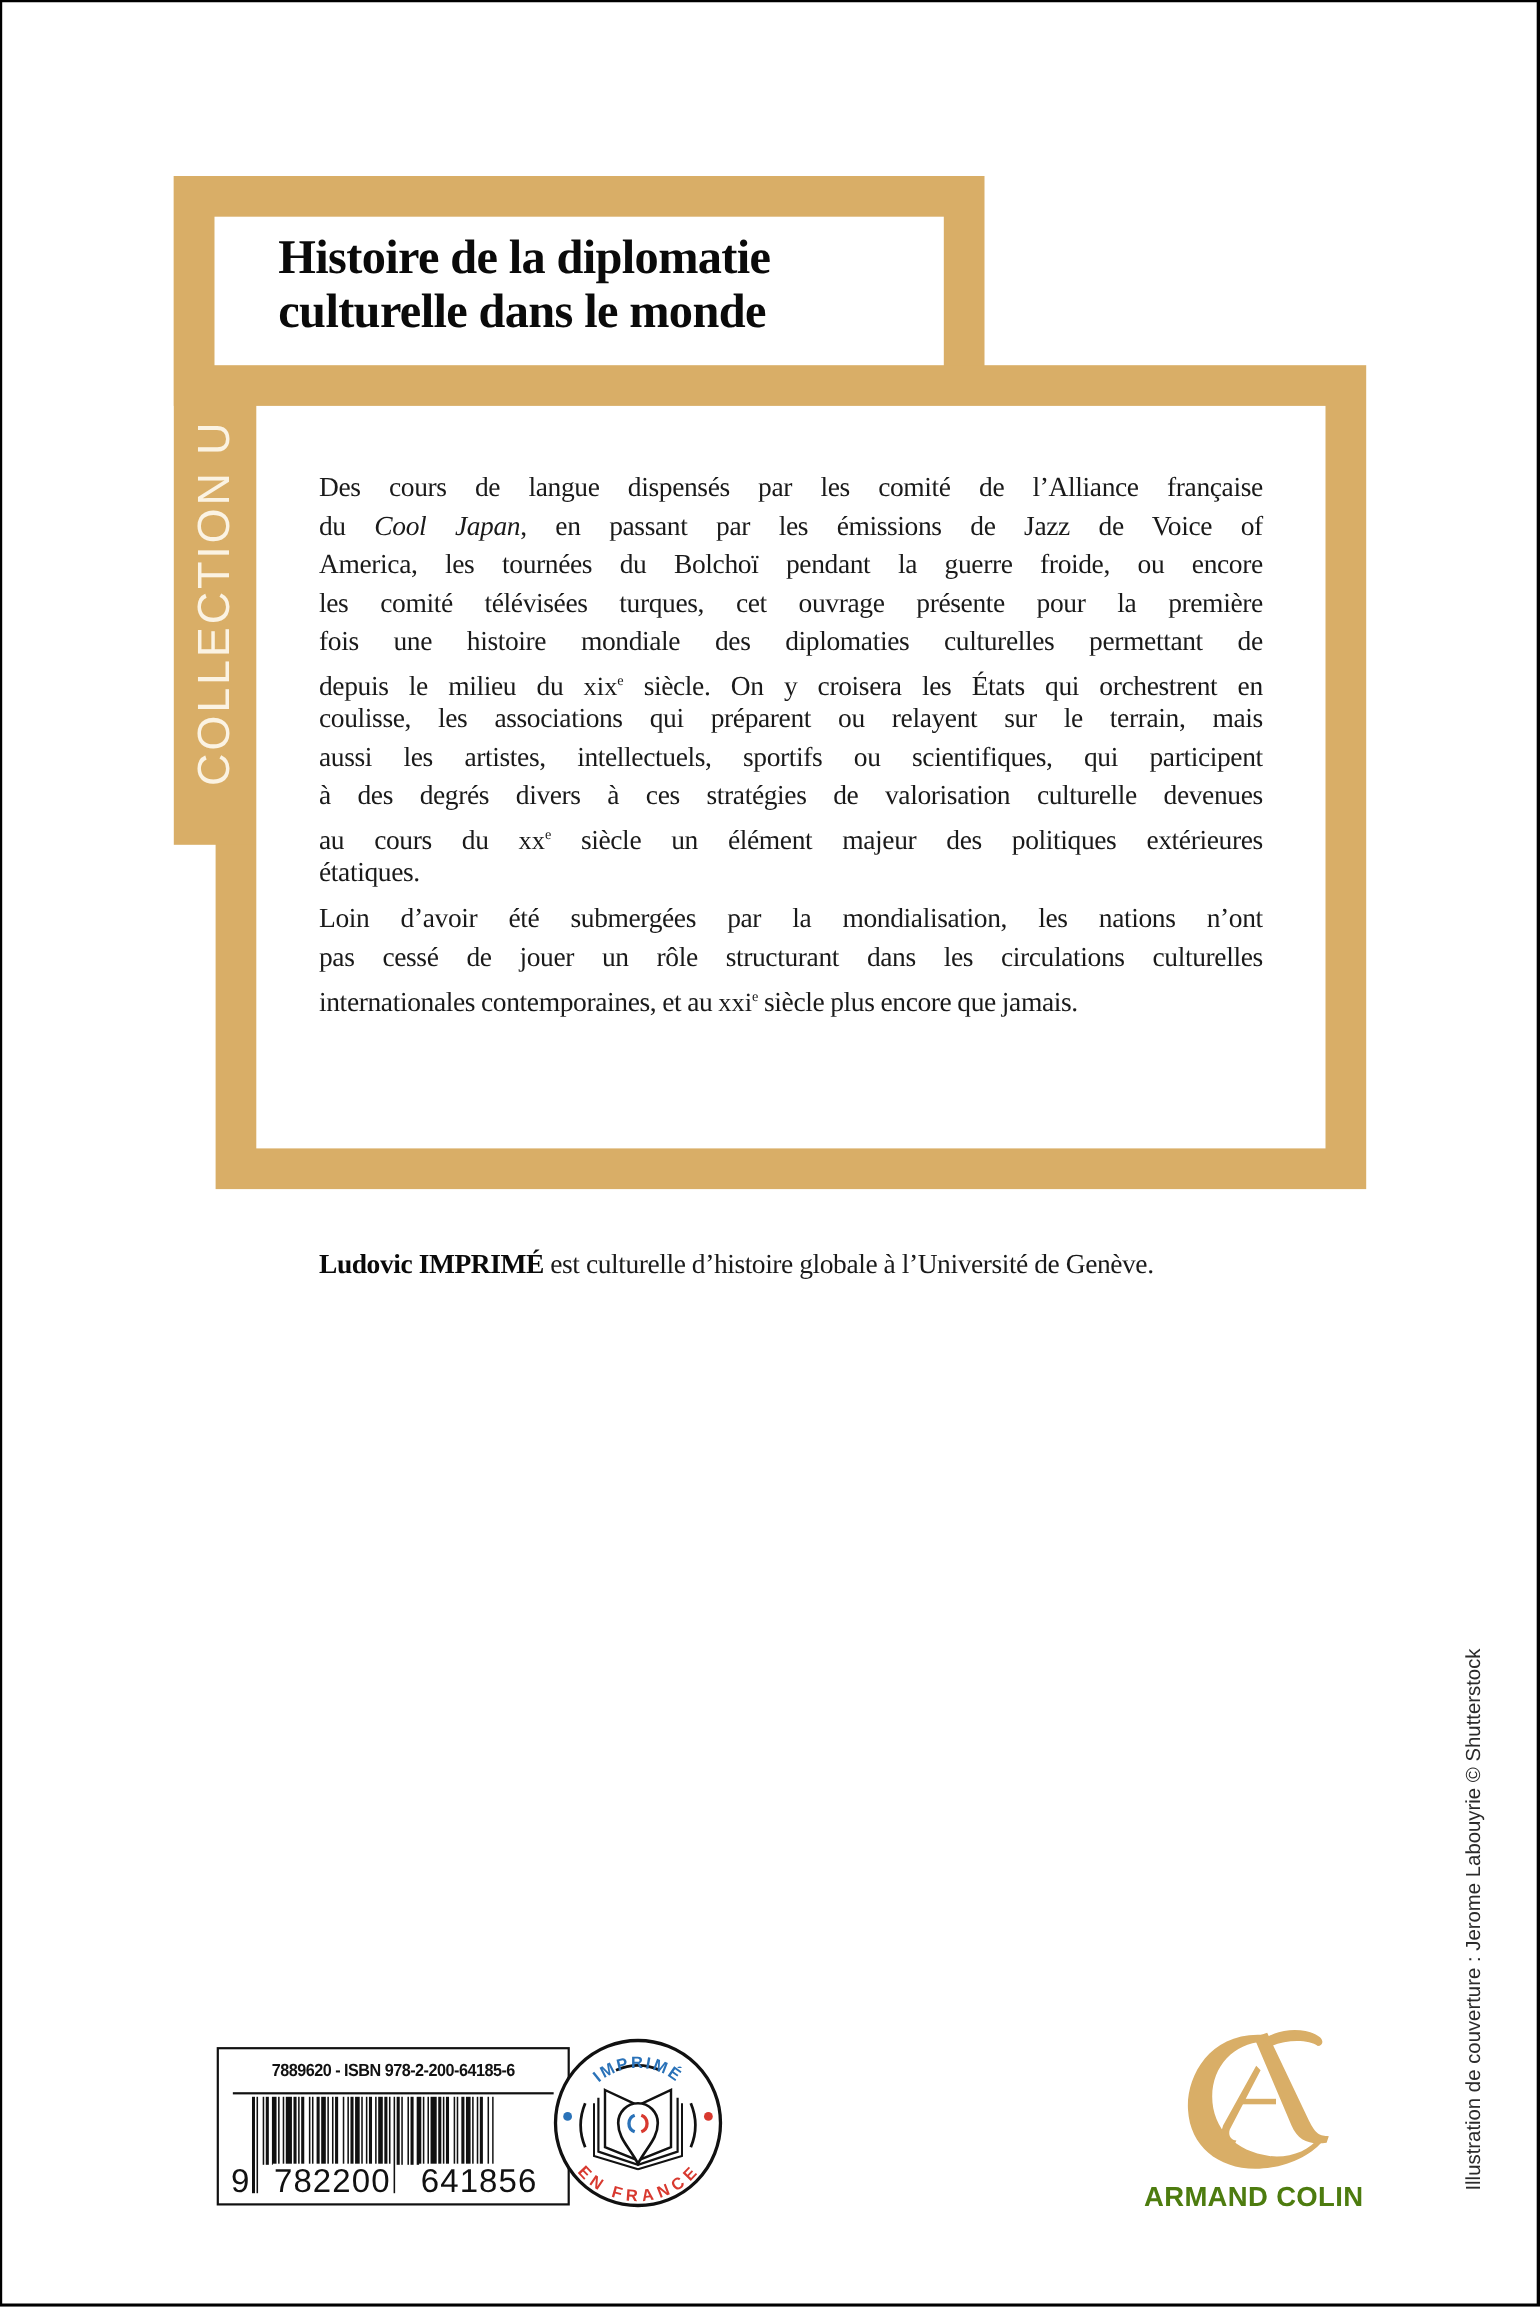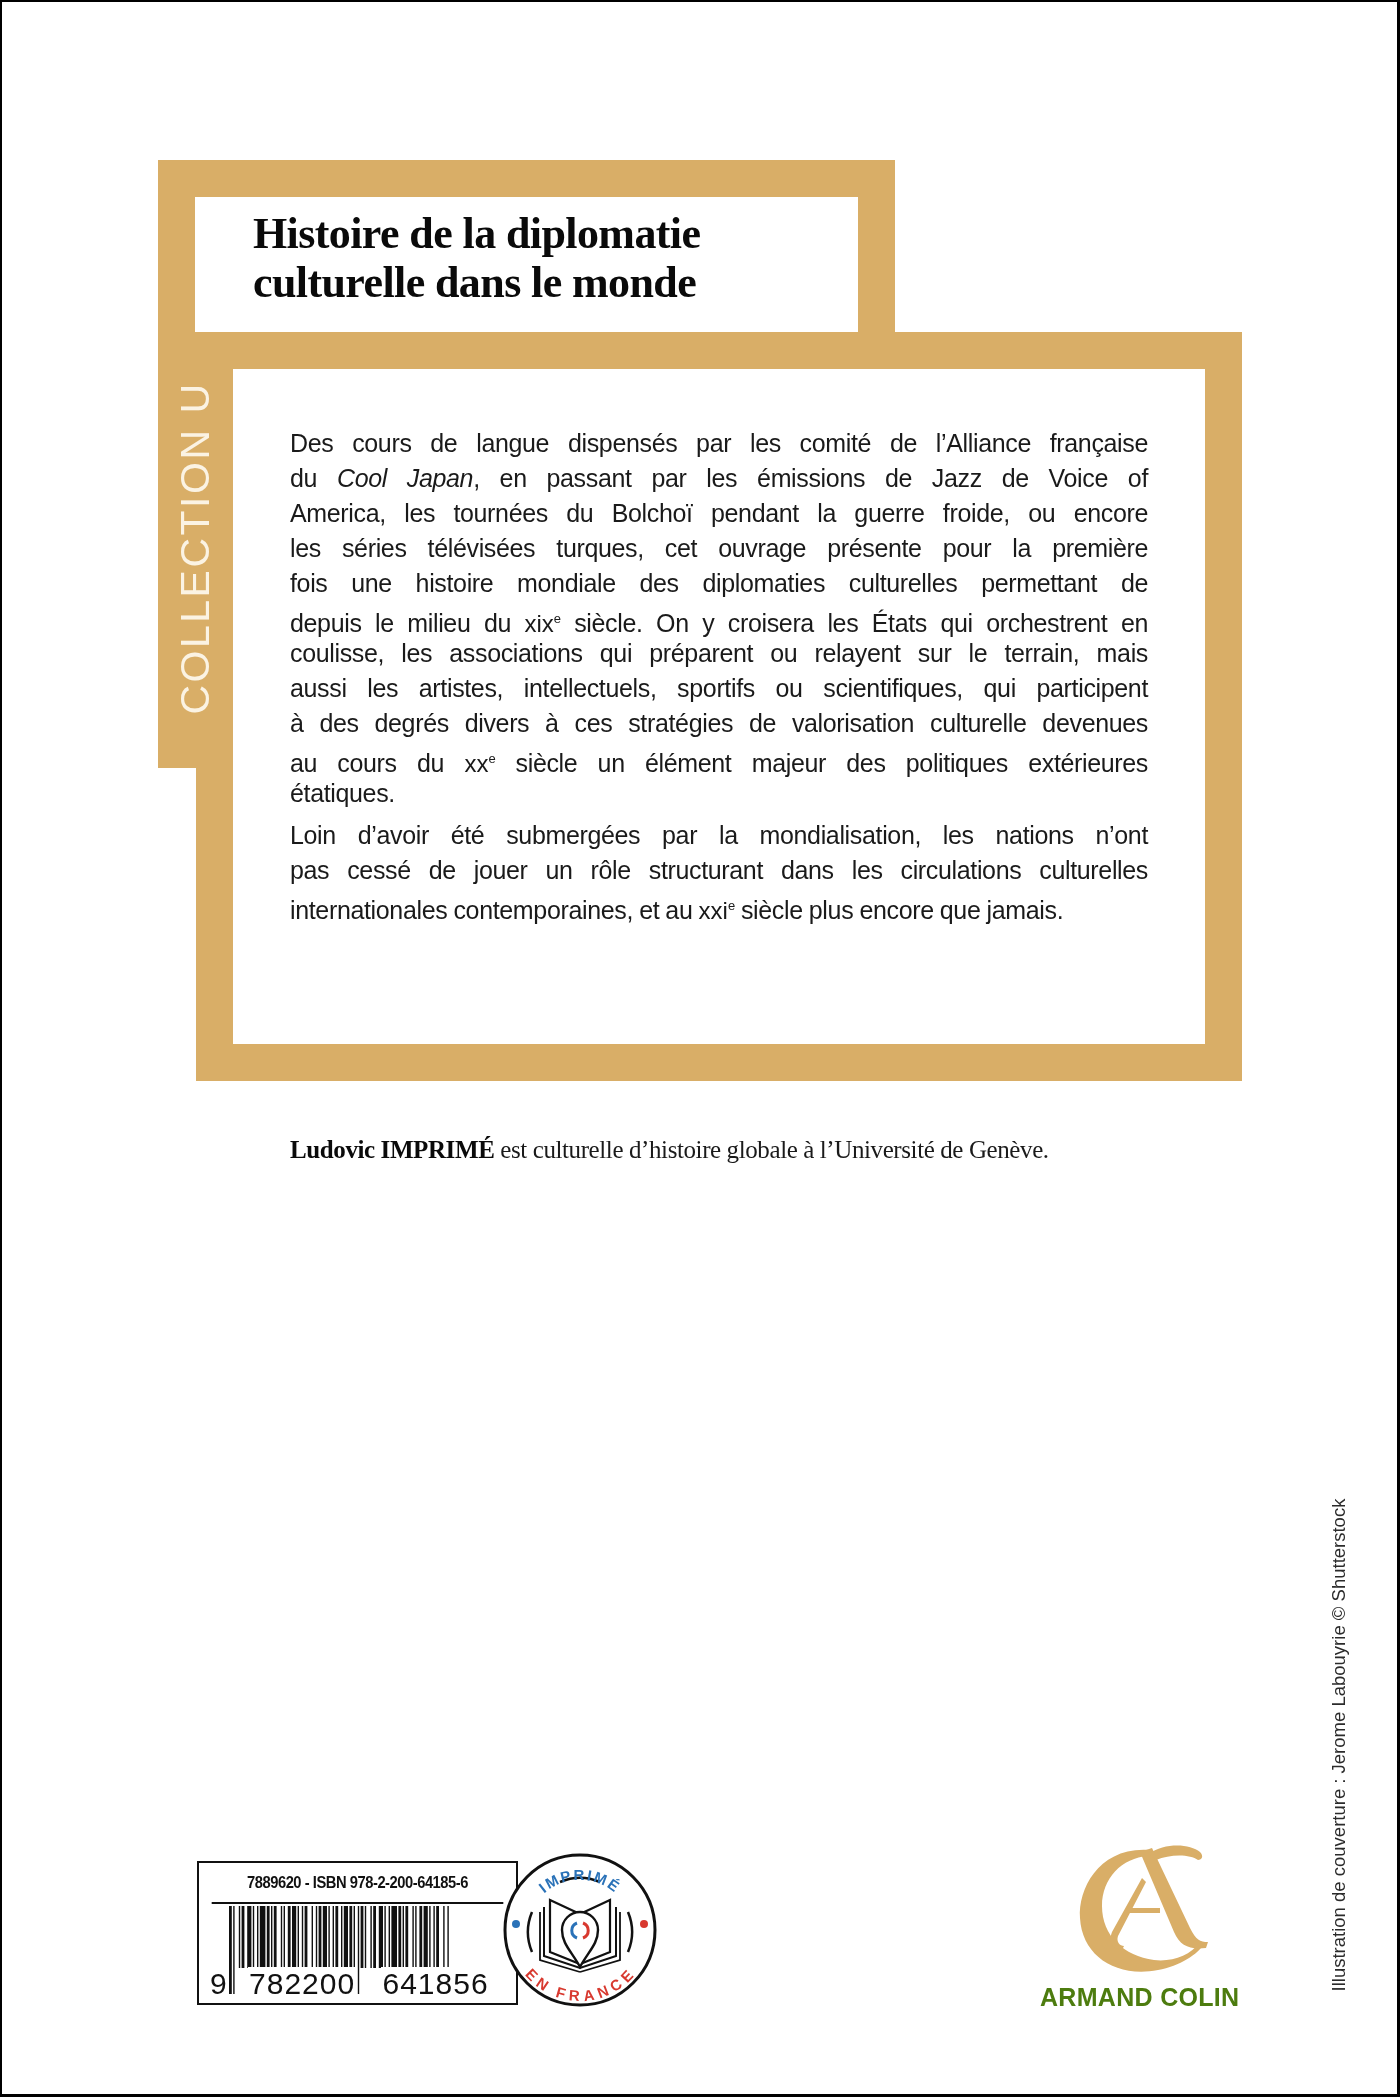--- a/index.html
+++ b/index.html
@@ -25,21 +25,21 @@
     font-family: "Liberation Serif", serif; font-weight: bold; font-size: 44px;
     line-height: 49px; color: #0a0a0a; letter-spacing: -0.6px; }
   .title span { display: block; white-space: nowrap; }
 
   .collection { position: absolute; left: 195px; top: 548px; width: 0; height: 0; }
   .collection span { position: absolute; left: 0; top: 0; transform: translate(-50%, -50%) rotate(-90deg);
     white-space: nowrap; font-family: "Liberation Sans", sans-serif; font-weight: normal;
     font-size: 41px; letter-spacing: 2.5px; color: #fbf3e3; }
 
   .body-text { position: absolute; left: 290px; top: 426px; width: 858px;
-    font-family: Liberation Sans, sans-serif; font-size: 25px; color: #1a1a1a; }
+    font-family: Liberation Serif, serif; font-size: 25px; color: #1a1a1a; }
   .para { margin-bottom: 7px; }
   .line { display: block; height: 35px; line-height: 35px; text-align: justify;
     text-align-last: justify; white-space: nowrap; overflow: visible; letter-spacing: -0.35px; word-spacing: -0.5px; }
   .line.last { text-align-last: left; }
   .line i { font-style: italic; }
   .sc { font-size: 24px; letter-spacing: 0; }
   .sup { font-size: 13px; vertical-align: 9px; }
 
   .author { position: absolute; left: 290px; top: 1136px; width: 860px; white-space: nowrap;
     font-family: "Liberation Serif", serif; font-size: 25px; color: #1a1a1a; letter-spacing: -0.4px; }
@@ -80,21 +80,21 @@
 
 <div class="collection">
   <span>COLLECTION U</span>
 </div>
 
 <div class="body-text" id="blurb">
     <div class="para">
       <span class="line">Des cours de langue dispensés par les comité de l’Alliance française</span>
       <span class="line">du <i>Cool Japan</i>, en passant par les émissions de Jazz de Voice of</span>
       <span class="line">America, les tournées du Bolchoï pendant la guerre froide, ou encore</span>
-      <span class="line">les séries télévisées turques, cet ouvrage présente pour la première</span>
+      <span class="line">les comité télévisées turques, cet ouvrage présente pour la première</span>
       <span class="line">fois une histoire mondiale des diplomaties culturelles permettant de</span>
       <span class="line">depuis le milieu du <span class="sc">xix</span><span class="sup">e</span> siècle. On y croisera les États qui orchestrent en</span>
       <span class="line">coulisse, les associations qui préparent ou relayent sur le terrain, mais</span>
       <span class="line">aussi les artistes, intellectuels, sportifs ou scientifiques, qui participent</span>
       <span class="line">à des degrés divers à ces stratégies de valorisation culturelle devenues</span>
       <span class="line">au cours du <span class="sc">xx</span><span class="sup">e</span> siècle un élément majeur des politiques extérieures</span>
       <span class="line last">étatiques.</span>
     </div>
     <div class="para">
       <span class="line">Loin d’avoir été submergées par la mondialisation, les nations n’ont</span>

